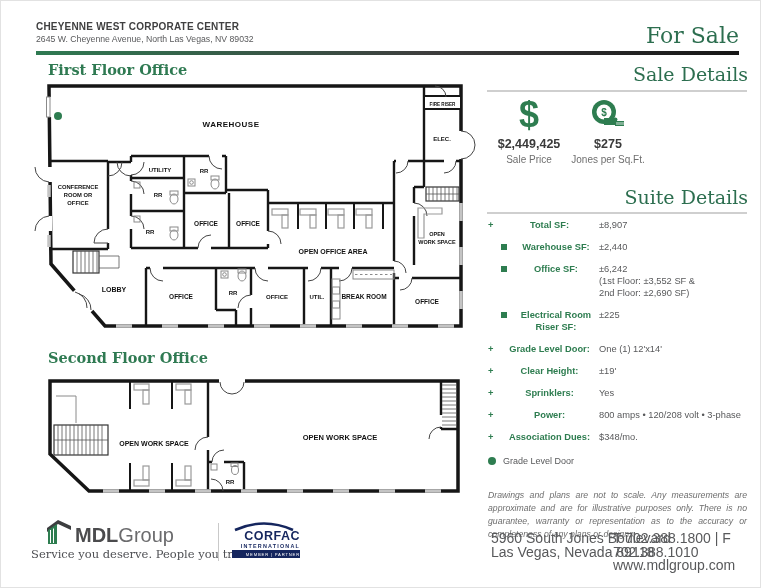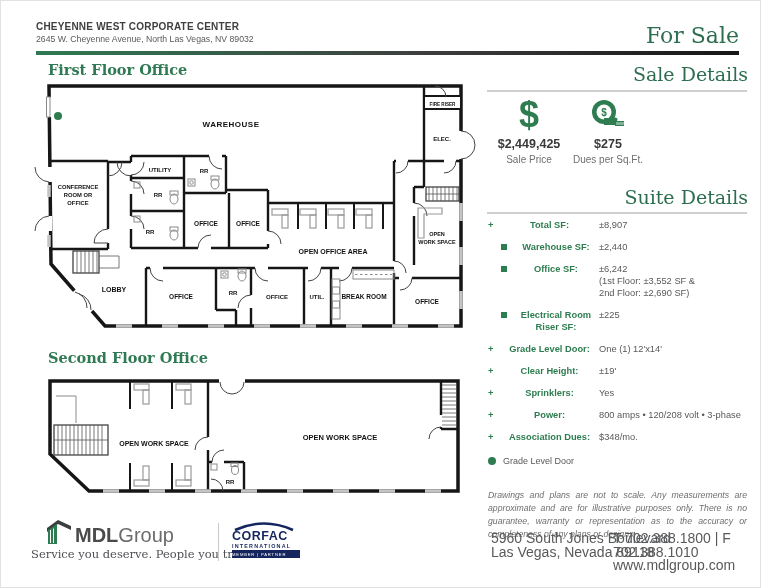--- a/index.html
+++ b/index.html
@@ -44,21 +44,21 @@
   .legend-dot{width:8px;height:8px;border-radius:50%;background:#2e7d50;margin-right:7px;}
   .legend-text{font-size:9px;color:#58595b;}
   .disclaimer{margin-top:13px;font-size:8.7px;font-style:italic;color:#6e6e6e;line-height:1.5;text-align:justify;}
 
   
   .mdl{position:absolute;left:45px;top:517px;display:flex;align-items:flex-end;}
   .mdl-text{font-size:20px;line-height:22px;margin-left:3px;}
   .mdl-text b{color:#4b4b4d;} .mdl-text span{color:#6b6b6d;}
   .tagline{position:absolute;left:30px;top:546px;font-family:"DejaVu Serif",serif;font-size:11.5px;color:#4f5054;}
   .foot-div{position:absolute;left:217px;top:522px;width:1px;height:38px;background:#c9c9c9;}
-  .corfac{position:absolute;left:231px;top:521px;width:68px;text-align:left;}
+  .corfac{position:absolute;left:231px;top:521px;width:68px;text-align:right;}
   .corfac-name{font-size:12.5px;font-weight:bold;color:#15265e;letter-spacing:.5px;line-height:13px;}
   .corfac-sub{font-size:5.4px;font-weight:bold;color:#15265e;letter-spacing:1.2px;}
   .corfac-bar{margin-top:1px;background:#15265e;color:#fff;font-size:4.2px;letter-spacing:.8px;padding:1.5px 0;}
   .addr-col{position:absolute;top:531px;font-size:14px;color:#58595b;line-height:13.5px;}
   .ac1{left:490px;} .ac2{left:612px;}
 
   
   .wall-outer{fill:#fff;stroke:#161616;stroke-width:3.5;}
   .wall{fill:none;stroke:#161616;stroke-width:2.4;}
   .wall-thin{fill:none;stroke:#161616;stroke-width:2;}
@@ -287,21 +287,21 @@
         <circle cx="15" cy="13" r="12" fill="#2e7d50"></circle>
         <circle cx="15" cy="13" r="7.5" fill="#fff"></circle>
         <text x="15" y="16.5" text-anchor="middle" font-size="10" font-weight="bold" fill="#2e7d50" font-family="Liberation Sans, sans-serif">$</text>
         <rect x="15" y="19" width="13" height="7" fill="#2e7d50"></rect>
         <rect x="26" y="22" width="9" height="5" fill="#2e7d50"></rect>
         <path d="M28,23 V26 M30,23 V26 M32,23 V26 M34,23 V26" stroke="#fff" stroke-width=".8"></path>
         <circle cx="26.5" cy="20.5" r="1.5" fill="none" stroke="#2e7d50" stroke-width="1"></circle>
       </svg>
     </div>
     <div class="sale-value">$275</div>
-    <div class="sale-label">Dues per Sq.Ft.</div>
+    <div class="sale-label">Jones per Sq.Ft.</div>
   </div>
 
   <div class="sec-title st2">Suite Details</div>
   <div class="sec-rule sr2"></div>
 
   <div class="suite-col">
     <div style="display: flex; flex-direction: column; gap: 10px;">
     <div class="s-row">
       <span class="s-bullet">+</span>
       <span class="s-label">Total SF:</span>

